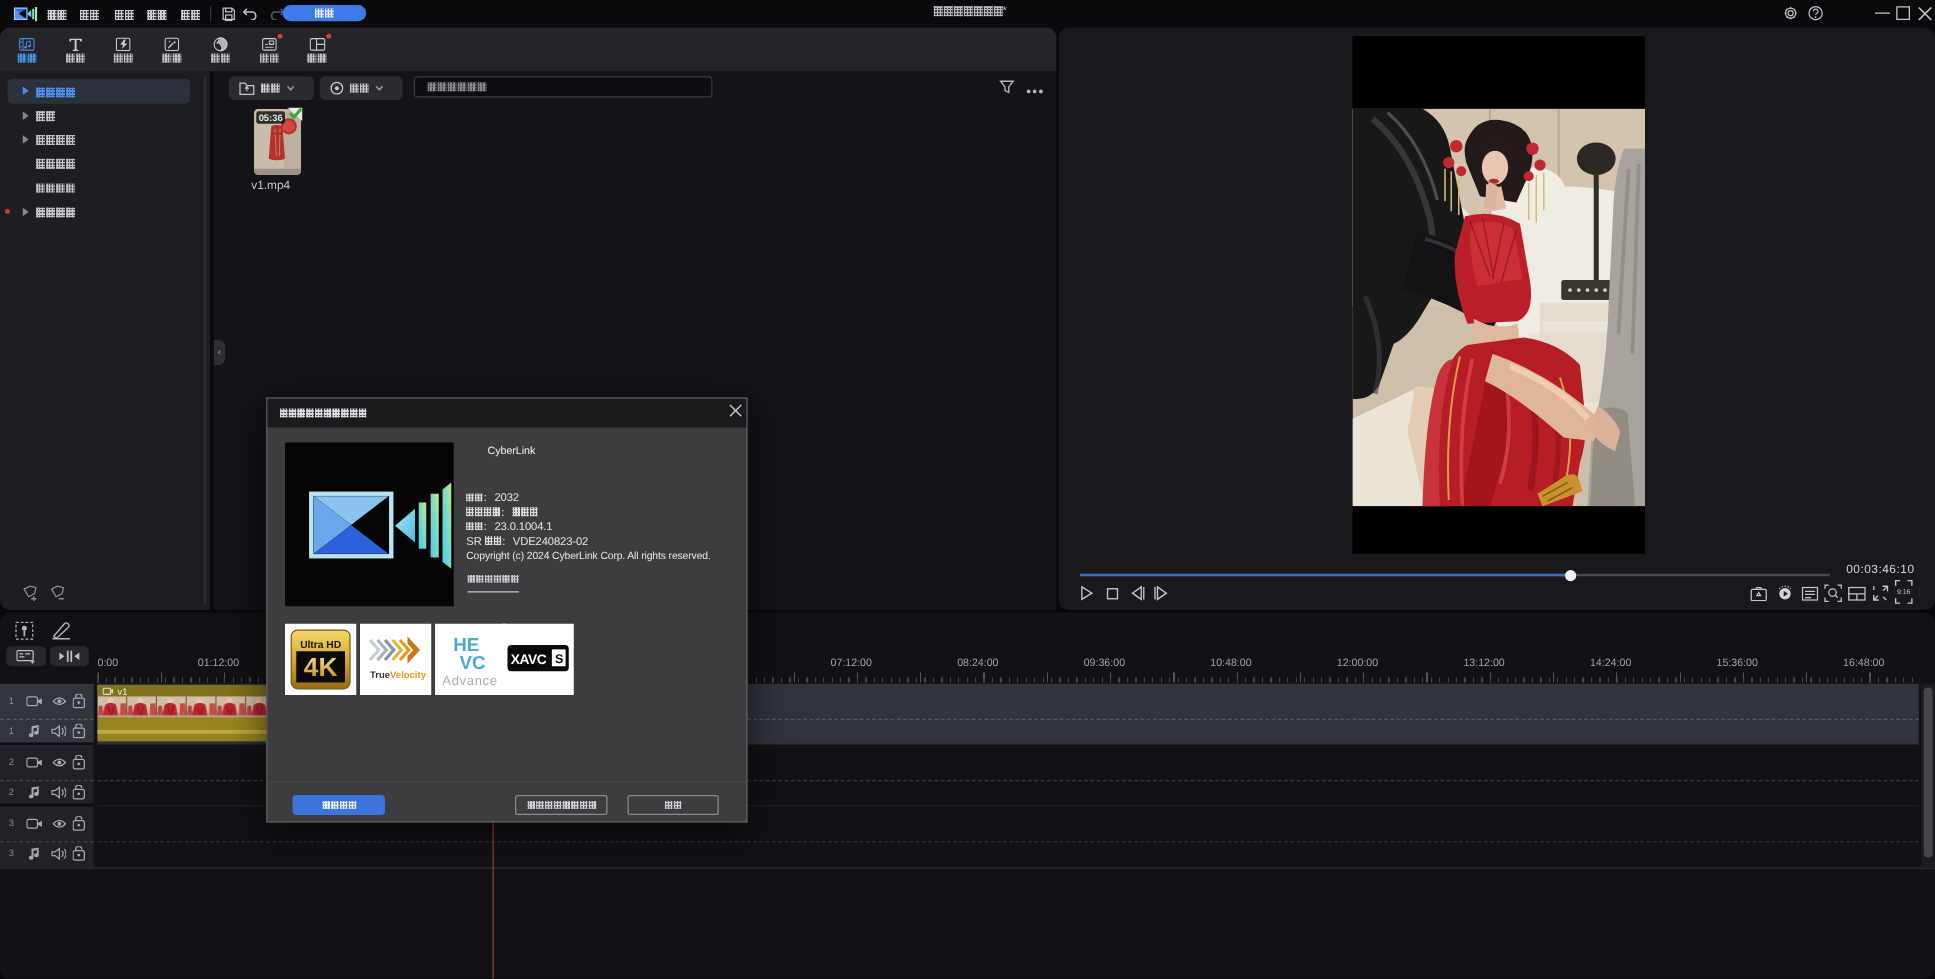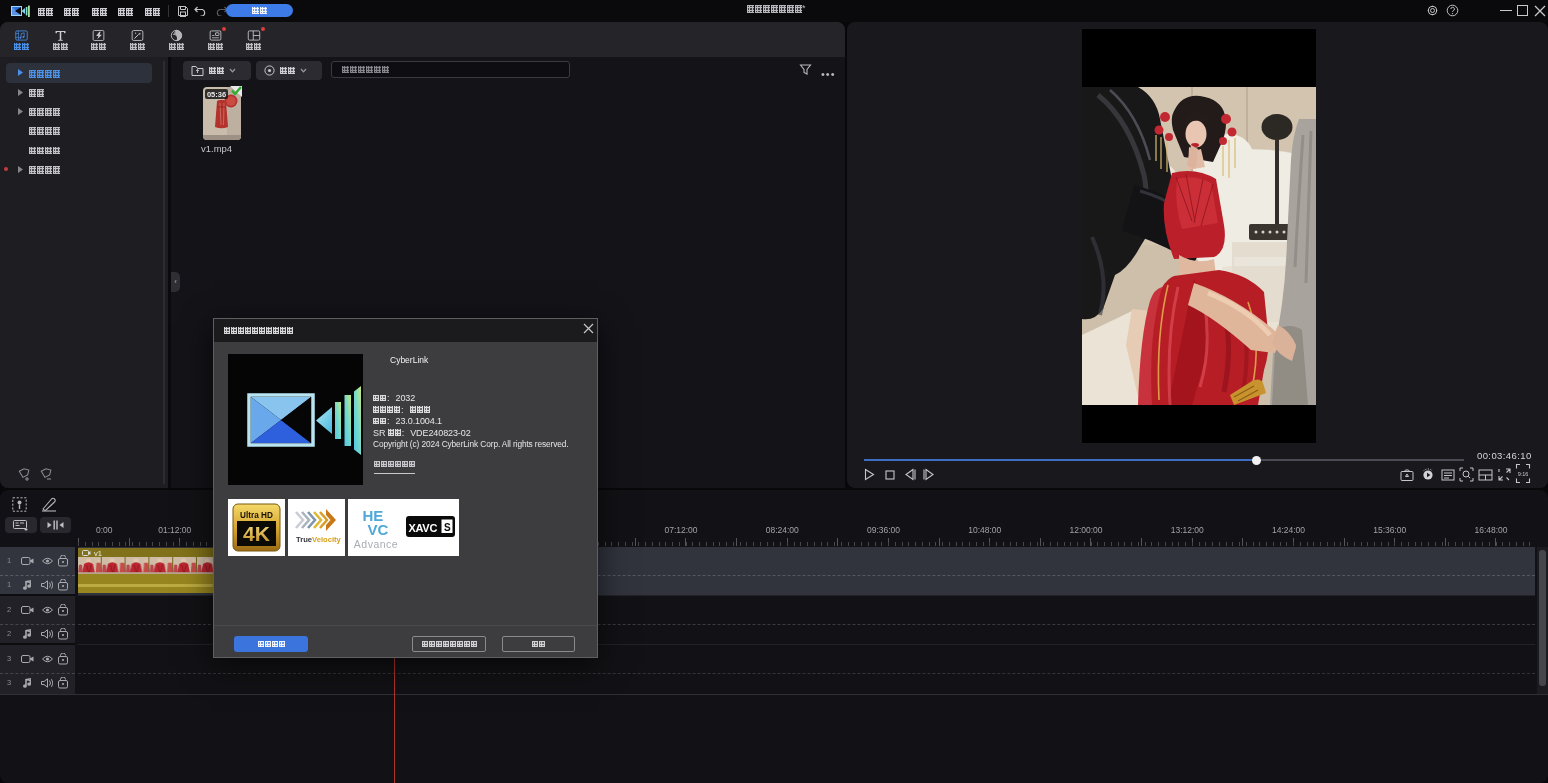--- a/index.html
+++ b/index.html
@@ -473,21 +473,21 @@
           <path d="M13,8 v3 M11.5,9.5 h3"></path>
         </svg>
     </div>
     <div class="abs" style="left:40px;top:27px;width:31px;height:16px;background:#28282e;border-radius:4px">
       <svg style="margin:3px 0 0 7px" width="17" height="10" viewBox="0 0 17 10" fill="#c0c0c5">
           <path d="M0.5,2 L4.5,5 L0.5,8 Z M16.5,2 L12.5,5 L16.5,8 Z"></path>
           <rect x="6.5" y="0.5" width="1.4" height="9"></rect>
           <rect x="9.3" y="0.5" width="1.4" height="9"></rect>
         </svg>
     </div>
-    <div class="rlb" style="left:96px;transform:none">0:00</div>
+    <div class="rlb" style="left:78px;transform:none">0:00</div>
     <div class="rlb" style="left:174.75px">01:12:00</div>
     <div class="rlb" style="left:276px">02:24:00</div>
     <div class="rlb" style="left:377.25px">03:36:00</div>
     <div class="rlb" style="left:478.5px">04:48:00</div>
     <div class="rlb" style="left:579.75px">06:00:00</div>
     <div class="rlb" style="left:681px">07:12:00</div>
     <div class="rlb" style="left:782.25px">08:24:00</div>
     <div class="rlb" style="left:883.5px">09:36:00</div>
     <div class="rlb" style="left:984.75px">10:48:00</div>
     <div class="rlb" style="left:1086px">12:00:00</div>

